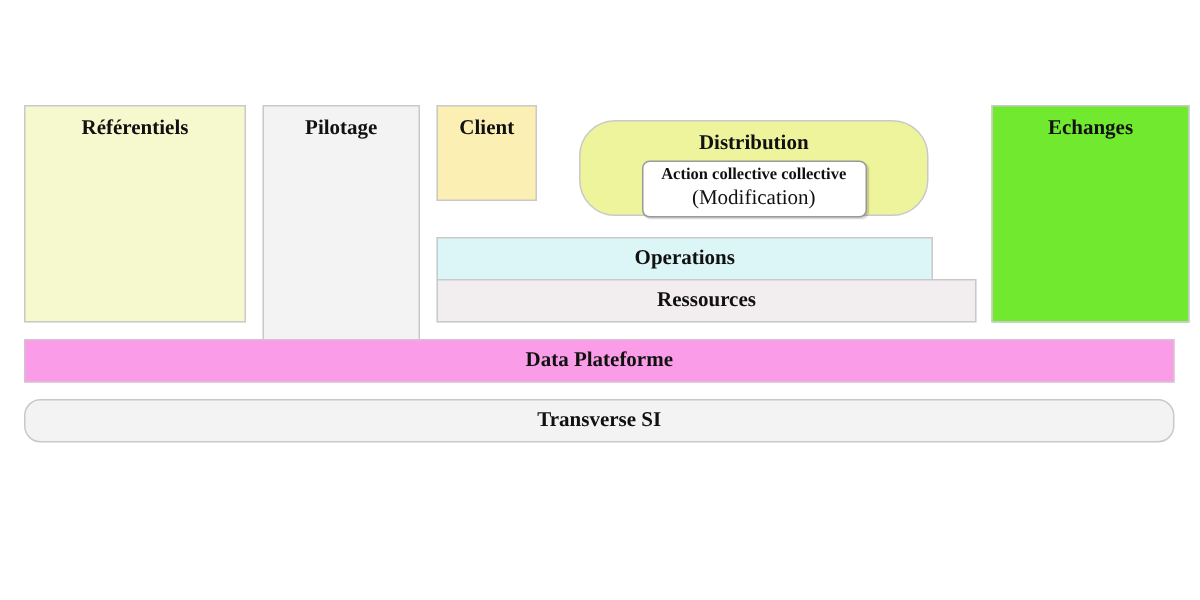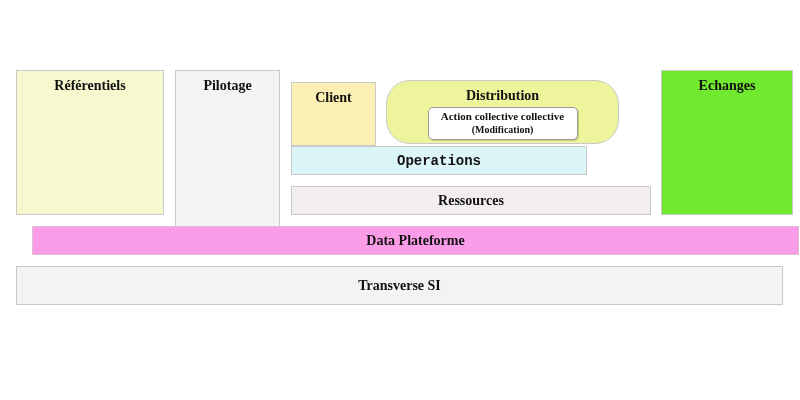--- a/index.html
+++ b/index.html
@@ -29,42 +29,42 @@
   }
   .bar {
     display: flex;
     align-items: center;
     justify-content: center;
   }
   
   .canaux        { left: 16px;  top: 33px;  width: 767px; height: 26px;  }
   .referentiels  { left: 16px;  top: 70px;  width: 148px; height: 145px; }
   .pilotage      { left: 175px; top: 70px;  width: 105px; height: 177px; }
-  .client        { left: 291px; top: 82px;  width: 85px;  height: 64px;  }
+  .client        { left: 291px; top: 70px;  width: 67px;  height: 64px;  }
   .distribution  { left: 386px; top: 80px;  width: 233px; height: 64px; border-radius: 24px;  }
-  .operations    { left: 291px; top: 146px; width: 296px; height: 29px; font-family: Liberation Mono, monospace;  }
+  .operations    { left: 291px; top: 158px; width: 331px; height: 29px;  }
   .ressources    { left: 291px; top: 186px; width: 360px; height: 29px; text-align: center;  }
   .echanges      { left: 661px; top: 70px;  width: 132px; height: 145px; }
-  .dataplateforme{ left: 32px;  top: 226px; width: 767px; height: 29px; border-color: #d9bfd2; }
-  .transversesi  { left: 16px;  top: 266px; width: 767px; height: 39px;  }
+  .dataplateforme{ left: 16px;  top: 226px; width: 767px; height: 29px; border-color: #d9bfd2; }
+  .transversesi  { left: 16px;  top: 266px; width: 767px; height: 29px; border-radius: 11px;  }
   .action-card {
     box-sizing: border-box;
     width: 150px;
     margin: 3px auto 0 auto;
     background: #ffffff;
     border: 1px solid #9a9a9a;
     border-radius: 5px;
     padding: 2px 4px 3px 4px;
     box-shadow: 1px 1px 1px rgba(0,0,0,0.18);
     font-size: 11px;
     line-height: 1.25;
   }
   .action-card .subtitle {
-    font-weight: bold;
-    font-size: 10px;
+    font-weight: normal;
+    font-size: 14px;
   }
   .label { display: inline-block; }
 </style>
 </head>
 <body>
 
 <div class="canvas">
 
 
   <div class="block tall referentiels" style="background-color: rgb(246, 248, 205);">

